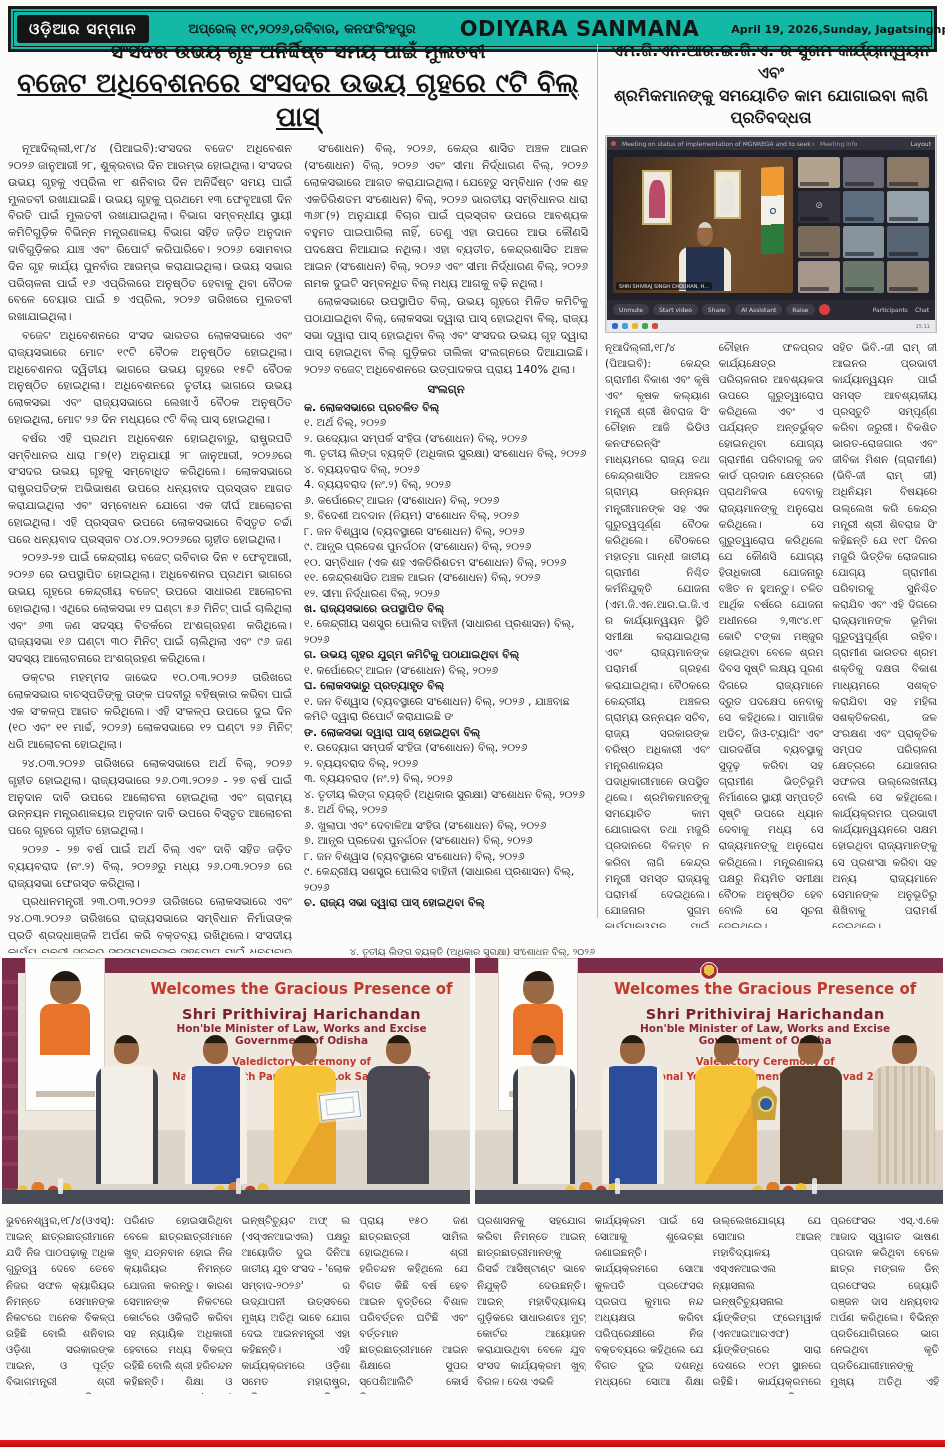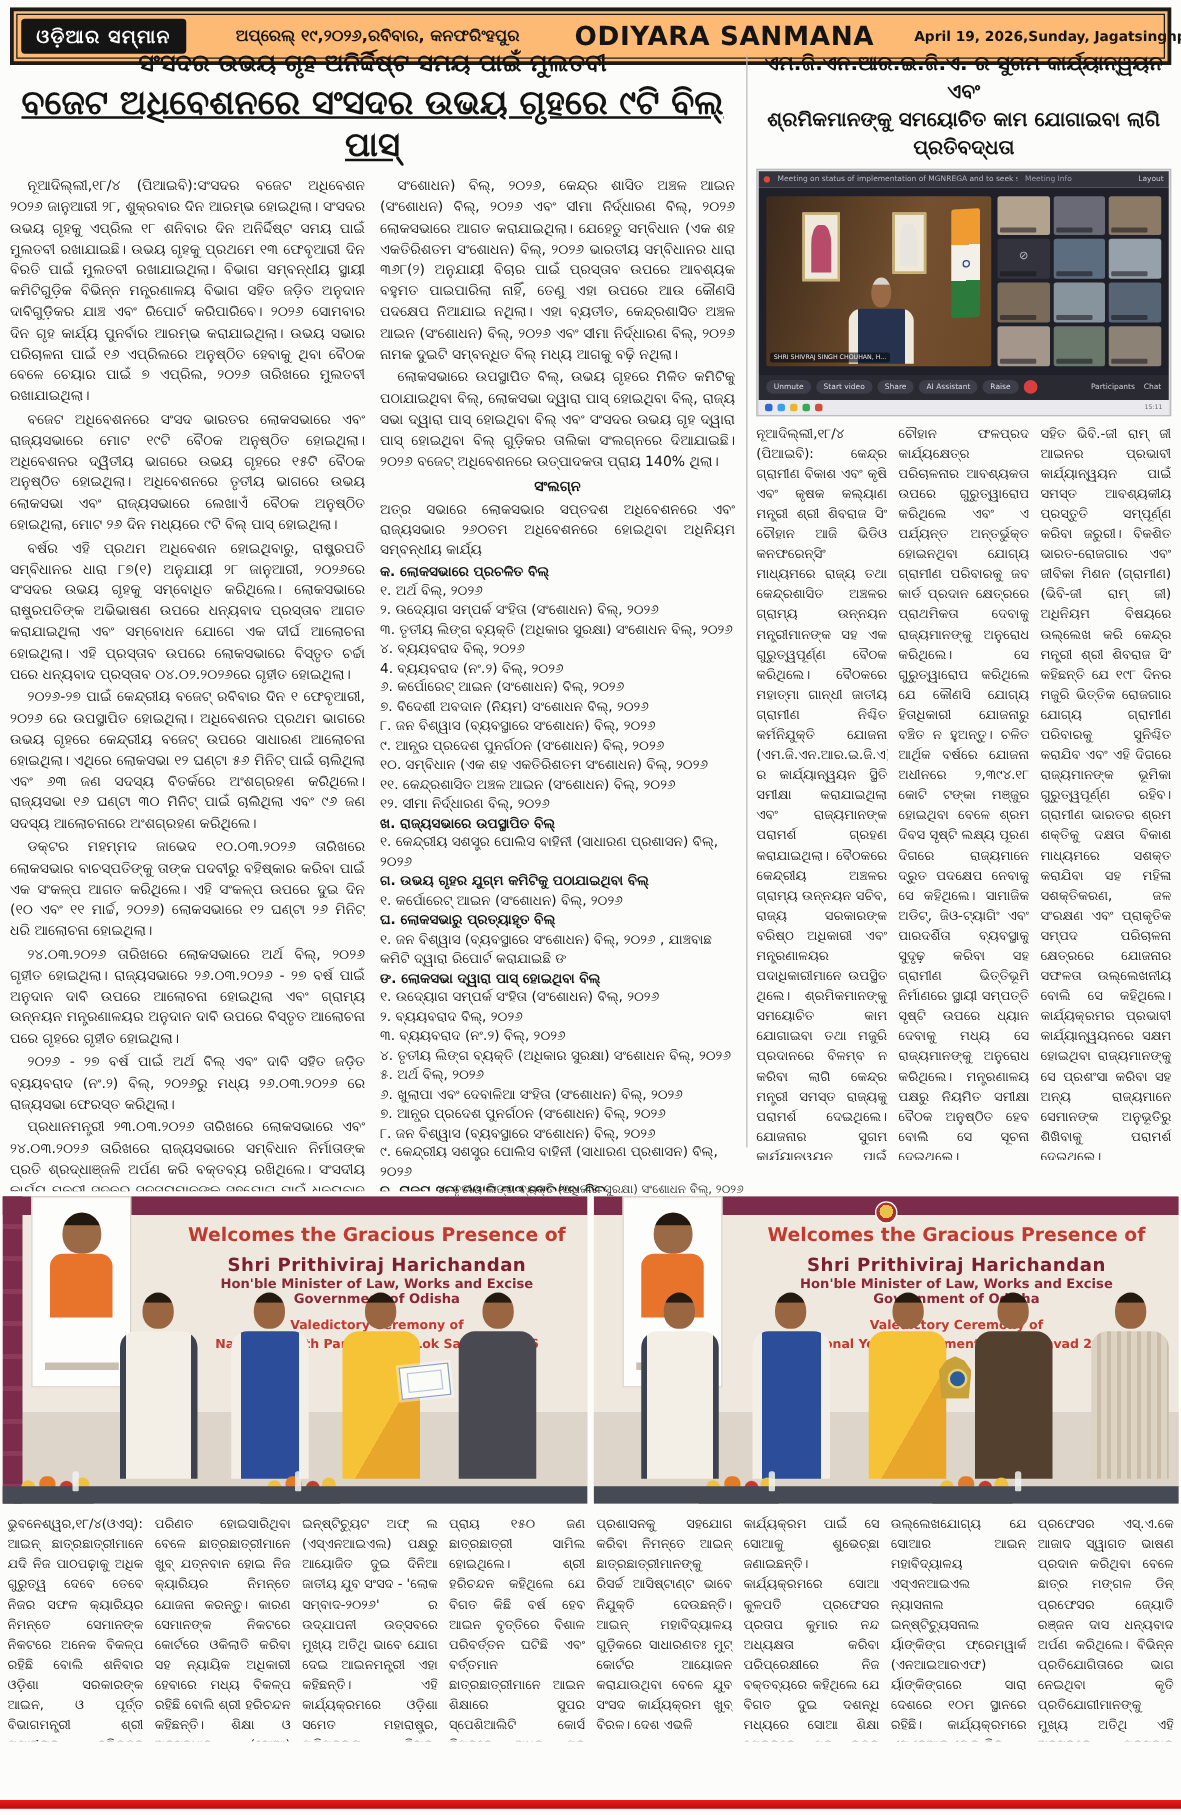--- a/index.html
+++ b/index.html
@@ -2,21 +2,21 @@
 <html><head>
 <meta charset="utf-8">
 <style>
   * { box-sizing: border-box; margin: 0; padding: 0; }
   html,body { background:#e8e8e4; }
   body { font-family:"DejaVu Sans", sans-serif; }
   .page{ position:relative; width:945px; height:1452px; margin:0 auto; background:#fcfcfa; color:#141414; overflow:hidden; }
 
   
   .masthead{ position:absolute; left:8px; right:8px; top:6px; height:46px;
-    border:3px solid #1b1b1b; background:#fdba74; display:flex; align-items:center; gap:14px; padding:0 6px; }
+    border:3px solid #1b1b1b; background:#14b8a6; display:flex; align-items:center; gap:14px; padding:0 6px; }
   .masthead-inner{ position:absolute; inset:2px; border:1px solid #1b1b1b; pointer-events:none; }
   .logo-box{ background:#151515; color:#fff; font-weight:bold; font-size:15px; letter-spacing:1px;
     padding:5px 12px; border-radius:3px; white-space:nowrap; z-index:1; }
   .odia-date{ font-size:13px; font-weight:bold; white-space:nowrap; z-index:1; margin-left:26px;}
   .paper-name{ font-size:21px; font-weight:800; letter-spacing:.5px; white-space:nowrap; z-index:1; margin-left:30px;}
   .eng-date{ font-size:11px; font-weight:bold; white-space:nowrap; z-index:1; margin-left:18px;}
 
   
   .top-row{ position:absolute; left:8px; right:8px; top:40px; height:888px; display:flex; }
   .lead-article{ width:586px; padding-right:6px; }
@@ -161,21 +161,20 @@
             <p class="para">୨୪.୦୩.୨୦୨୬ ତାରିଖରେ ଲୋକସଭାରେ ଅର୍ଥ ବିଲ୍, ୨୦୨୬ ଗୃହୀତ ହୋଇଥିଲା। ରାଜ୍ୟସଭାରେ ୨୬.୦୩.୨୦୨୬ - ୨୭ ବର୍ଷ ପାଇଁ ଅନୁଦାନ ଦାବି ଉପରେ ଆଲୋଚନା ହୋଇଥିଲା ଏବଂ ଗ୍ରାମ୍ୟ ଉନ୍ନୟନ ମନ୍ତ୍ରଣାଳୟର ଅନୁଦାନ ଦାବି ଉପରେ ବିସ୍ତୃତ ଆଲୋଚନା ପରେ ଗୃହରେ ଗୃହୀତ ହୋଇଥିଲା।</p>
             <p class="para">୨୦୨୬ - ୨୭ ବର୍ଷ ପାଇଁ ଅର୍ଥ ବିଲ୍ ଏବଂ ଦାବି ସହିତ ଜଡ଼ିତ ବ୍ୟୟବରାଦ (ନଂ.୨) ବିଲ୍, ୨୦୨୬ରୁ ମଧ୍ୟ ୨୬.୦୩.୨୦୨୬ ରେ ରାଜ୍ୟସଭା ଫେରସ୍ତ କରିଥିଲା।</p>
             <p class="para">ପ୍ରଧାନମନ୍ତ୍ରୀ ୨୩.୦୩.୨୦୨୬ ତାରିଖରେ ଲୋକସଭାରେ ଏବଂ ୨୪.୦୩.୨୦୨୬ ତାରିଖରେ ରାଜ୍ୟସଭାରେ ସମ୍ବିଧାନ ନିର୍ମାତାଙ୍କ ପ୍ରତି ଶ୍ରଦ୍ଧାଞ୍ଜଳି ଅର୍ପଣ କରି ବକ୍ତବ୍ୟ ରଖିଥିଲେ। ସଂସଦୀୟ କାର୍ଯ୍ୟ ମନ୍ତ୍ରୀ ସଦନର ସଦସ୍ୟମାନଙ୍କୁ ସହଯୋଗ ପାଇଁ ଧନ୍ୟବାଦ ଜଣାଇଥିଲେ।</p>
           </div>
         <div class="lcol">
           <div>
               <p class="para">ସଂଶୋଧନ) ବିଲ୍, ୨୦୨୬, କେନ୍ଦ୍ର ଶାସିତ ଅଞ୍ଚଳ ଆଇନ (ସଂଶୋଧନ) ବିଲ୍, ୨୦୨୬ ଏବଂ ସୀମା ନିର୍ଦ୍ଧାରଣ ବିଲ୍, ୨୦୨୬ ଲୋକସଭାରେ ଆଗତ କରାଯାଇଥିଲା। ଯେହେତୁ ସମ୍ବିଧାନ (ଏକ ଶହ ଏକତିରିଶତମ ସଂଶୋଧନ) ବିଲ୍, ୨୦୨୬ ଭାରତୀୟ ସମ୍ବିଧାନର ଧାରା ୩୬୮(୨) ଅନୁଯାୟୀ ବିଚାର ପାଇଁ ପ୍ରସ୍ତାବ ଉପରେ ଆବଶ୍ୟକ ବହୁମତ ପାଇପାରିଲା ନାହିଁ, ତେଣୁ ଏହା ଉପରେ ଆଉ କୌଣସି ପଦକ୍ଷେପ ନିଆଯାଇ ନଥିଲା। ଏହା ବ୍ୟତୀତ, କେନ୍ଦ୍ରଶାସିତ ଅଞ୍ଚଳ ଆଇନ (ସଂଶୋଧନ) ବିଲ୍, ୨୦୨୬ ଏବଂ ସୀମା ନିର୍ଦ୍ଧାରଣ ବିଲ୍, ୨୦୨୬ ନାମକ ଦୁଇଟି ସମ୍ବନ୍ଧିତ ବିଲ୍ ମଧ୍ୟ ଆଗକୁ ବଢ଼ି ନଥିଲା।</p>
               <p class="para">ଲୋକସଭାରେ ଉପସ୍ଥାପିତ ବିଲ୍, ଉଭୟ ଗୃହରେ ମିଳିତ କମିଟିକୁ ପଠାଯାଇଥିବା ବିଲ୍, ଲୋକସଭା ଦ୍ୱାରା ପାସ୍ ହୋଇଥିବା ବିଲ୍, ରାଜ୍ୟ ସଭା ଦ୍ୱାରା ପାସ୍ ହୋଇଥିବା ବିଲ୍ ଏବଂ ସଂସଦର ଉଭୟ ଗୃହ ଦ୍ୱାରା ପାସ୍ ହୋଇଥିବା ବିଲ୍ ଗୁଡ଼ିକର ତାଲିକା ସଂଲଗ୍ନରେ ଦିଆଯାଇଛି। ୨୦୨୬ ବଜେଟ୍ ଅଧିବେଶନରେ ଉତ୍ପାଦକତା ପ୍ରାୟ 140% ଥିଲା।</p>
             </div>
           <div class="annex-head">ସଂଲଗ୍ନ</div>
-          <div class="annex-note">ଅତ୍ର ସଭାରେ ଲୋକସଭାର ସପ୍ତଦଶ ଅଧିବେଶନରେ ଏବଂ ରାଜ୍ୟସଭାର ୨୬୦ତମ ଅଧିବେଶନରେ ହୋଇଥିବା ଅଧିନିୟମ ସମ୍ବନ୍ଧୀୟ କାର୍ଯ୍ୟ</div>
           <div>
               <div class="bill hd">କ. ଲୋକସଭାରେ ପ୍ରଚଳିତ ବିଲ୍</div>
               <div class="bill">୧. ଅର୍ଥ ବିଲ୍, ୨୦୨୬</div>
               <div class="bill">୨. ଉଦ୍ୟୋଗ ସମ୍ପର୍କ ସଂହିତା (ସଂଶୋଧନ) ବିଲ୍, ୨୦୨୬</div>
               <div class="bill">୩. ତୃତୀୟ ଲିଙ୍ଗ ବ୍ୟକ୍ତି (ଅଧିକାର ସୁରକ୍ଷା) ସଂଶୋଧନ ବିଲ୍, ୨୦୨୬</div>
               <div class="bill">୪. ବ୍ୟୟବରାଦ ବିଲ୍, ୨୦୨୬</div>
               <div class="bill">4. ବ୍ୟୟବରାଦ (ନଂ.୨) ବିଲ୍, ୨୦୨୬</div>
               <div class="bill">୬. କର୍ପୋରେଟ୍ ଆଇନ (ସଂଶୋଧନ) ବିଲ୍, ୨୦୨୬</div>
               <div class="bill">୭. ବିଦେଶୀ ଅବଦାନ (ନିୟମ) ସଂଶୋଧନ ବିଲ୍, ୨୦୨୬</div>
               <div class="bill">୮. ଜନ ବିଶ୍ୱାସ (ବ୍ୟବସ୍ଥାରେ ସଂଶୋଧନ) ବିଲ୍, ୨୦୨୬</div>

